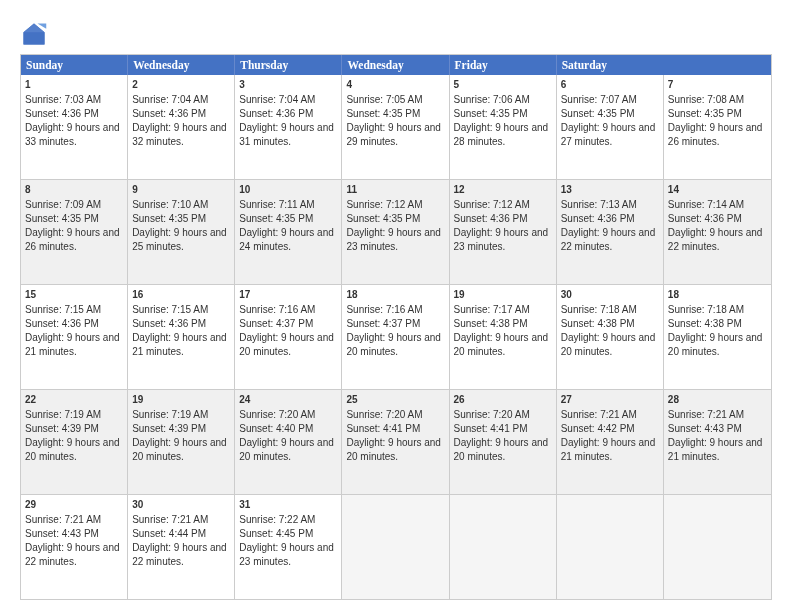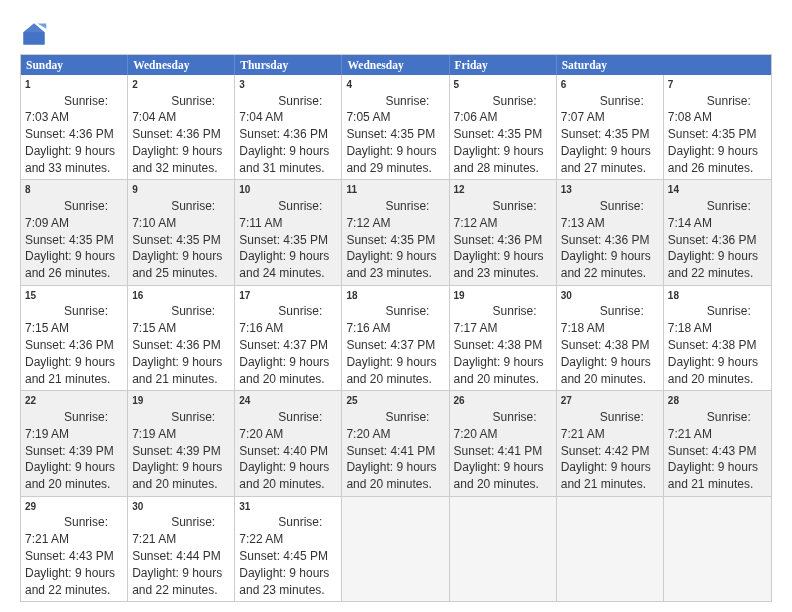--- a/index.html
+++ b/index.html
@@ -92,24 +92,23 @@
     .cal-cell:last-child { border-right: none; }
     .cal-cell.empty { background: #f5f5f5; }
     .cal-cell.shaded { background: #f0f0f0; }
     .day-num {
       font-size: 10px;
       font-weight: bold;
       display: block;
       margin-bottom: 1px;
     }
     .cell-text {
-      font-size: 12px;
+      font-size: 10px;
       color: #333;
       line-height: 1.4;
-      margin-left: 39px;
     }
   </style>
 </head>
 <body>
 
 <div class="page">
   <div class="header">
     <div class="logo">
       <svg class="logo-icon" viewBox="0 0 32 32">
         <polygon points="16,4 28,14 28,28 4,28 4,14" fill="#4472c4"></polygon>

